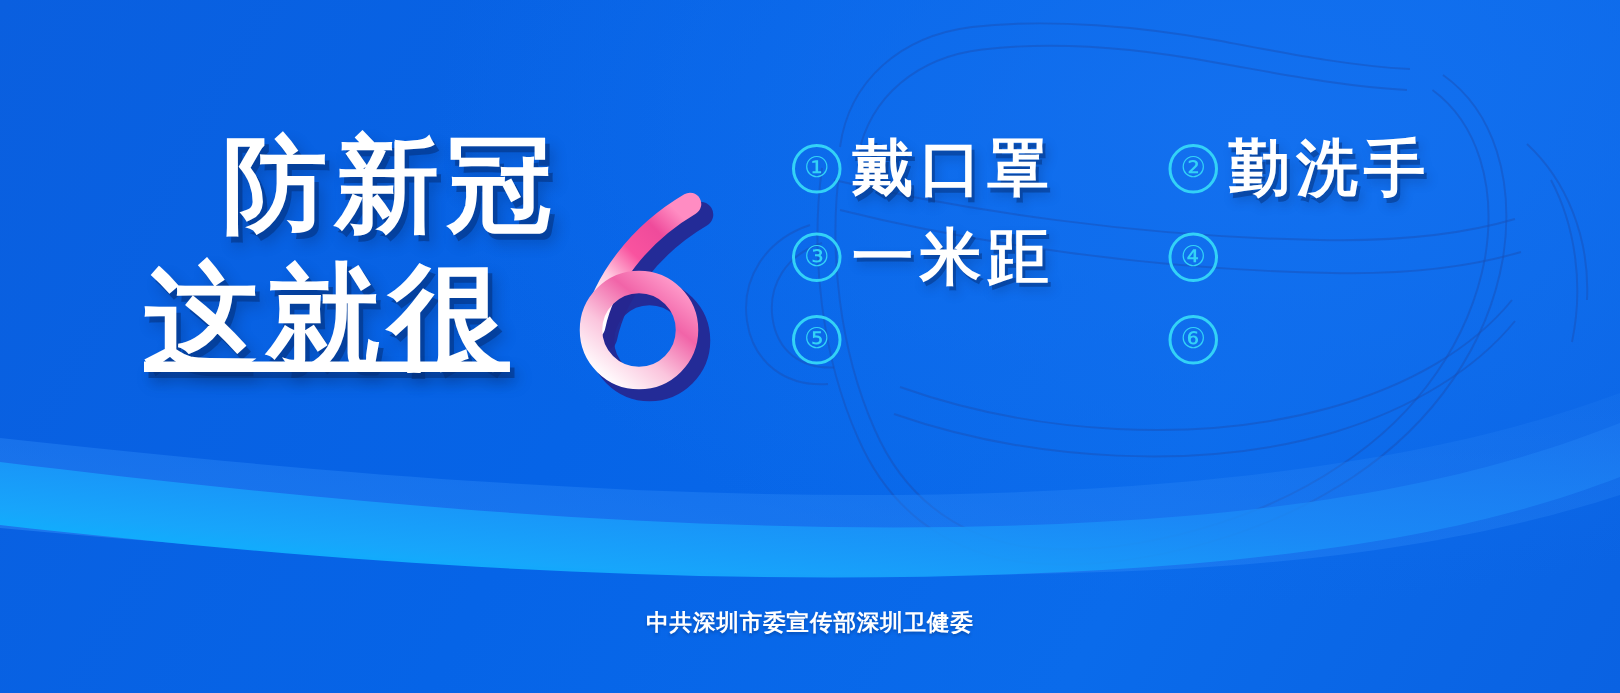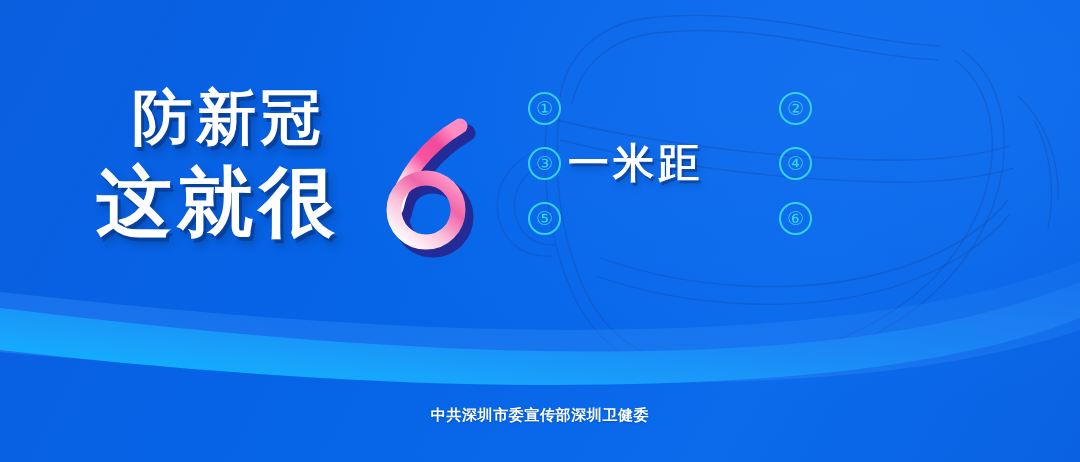--- a/index.html
+++ b/index.html
@@ -38,31 +38,31 @@
     color:#ffffff;
     font-weight:700;
     letter-spacing:.07em;
     line-height:1;
     white-space:nowrap;
     text-shadow:
       3px 4px 0 rgba(4,48,122,.55),
       5px 7px 9px rgba(3,33,85,.30);
   }
   .line1{
-    font-size:60px;
-    margin-left:36px;
+    font-size:70px;
+    margin-left:52px;
     margin-bottom:16px;
   }
   .line2{
     font-size:76px;
     position:relative;
     display:flex;
     align-items:flex-end;
   }
-  .line2 .chars{ display:inline-block; }
+  .line2 .chars{ display:inline-block;text-decoration:underline; }
 
   
   .six-wrap{
     position:absolute;
     left:268px;
     top:-62px;
     width:140px;
     height:160px;
     pointer-events:none;
   }
@@ -201,24 +201,26 @@
           </g>
         </svg>
       </span>
     </div>
   </div>
 
   <div class="tips">
 
     <div class="tip">
       <span class="tip-num">①</span>
+      <span class="tip-text">戴口罩</span>
     </div>
 
     <div class="tip">
       <span class="tip-num">②</span>
+      <span class="tip-text">勤洗手</span>
     </div>
 
     <div class="tip">
       <span class="tip-num">③</span>
       <span class="tip-text">一米距</span>
     </div>
 
     <div class="tip">
       <span class="tip-num">④</span>
     </div>

